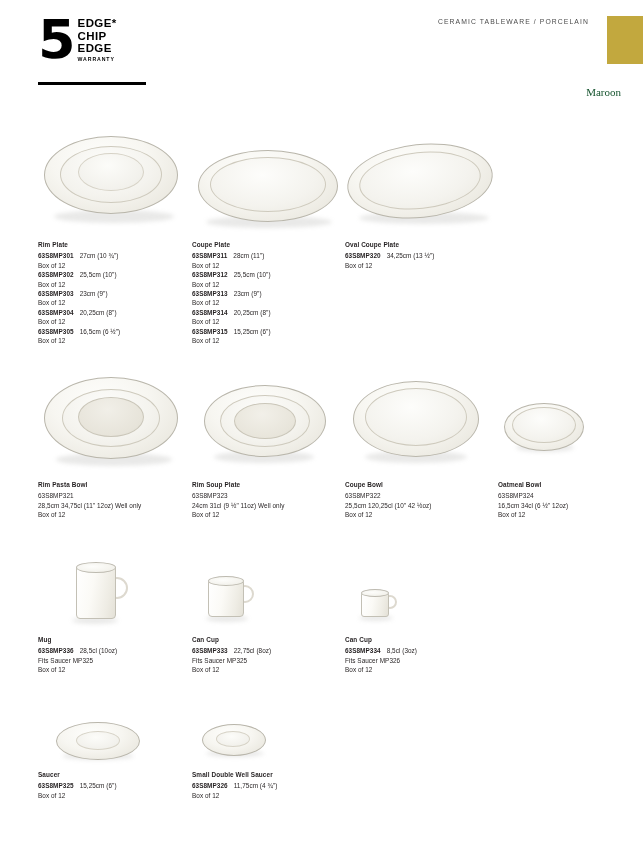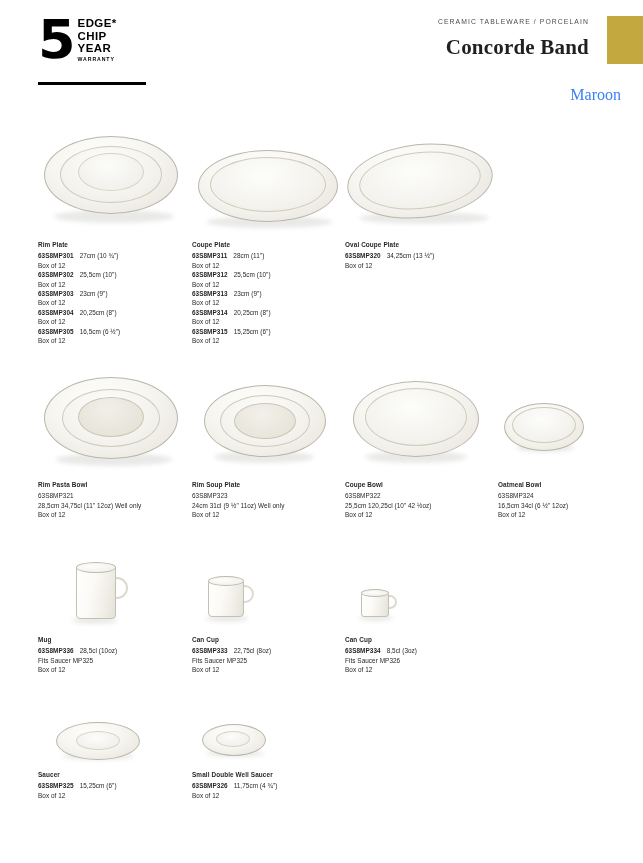--- a/index.html
+++ b/index.html
@@ -84,22 +84,22 @@
     font-size: 21px;
     font-weight: 700;
     color: #231f20;
     letter-spacing: 0.2px;
   }
   .color-name {
     position: absolute;
     right: 22px;
     top: 86px;
     font-family: "Liberation Serif", serif;
-    font-size: 16px;
-    color: #3b82f6;
+    font-size: 11px;
+    color: #14532d;
     text-align: right;
     width: 300px;
   }
   .swatch {
     position: absolute;
     right: 0;
     top: 16px;
     width: 36px;
     height: 48px;
     background: #c2a83e;
@@ -192,29 +192,28 @@
 </style>
 </head>
 <body>
 
 <div class="header">
   <div class="logo">
     <div class="logo-five">5</div>
     <div class="logo-words">
       <span class="lw">EDGE*</span>
       <span class="lw">CHIP</span>
-      <span class="lw">YEAR</span>
+      <span class="lw">EDGE</span>
       <span class="lw-small">WARRANTY</span>
     </div>
     <div class="logo-underline"></div>
   </div>
 
   <div class="header-right">
     <div class="eyebrow">CERAMIC TABLEWARE / PORCELAIN</div>
-    <div class="series-title">Concorde Band</div>
   </div>
   <div class="color-name">Maroon</div>
   <div class="swatch"></div>
 </div>
 
 <div class="sheet">
 
   <div class="row" style="height:235px;">
 
     <div class="cell" style="left:38px; top:0; width:150px;">

